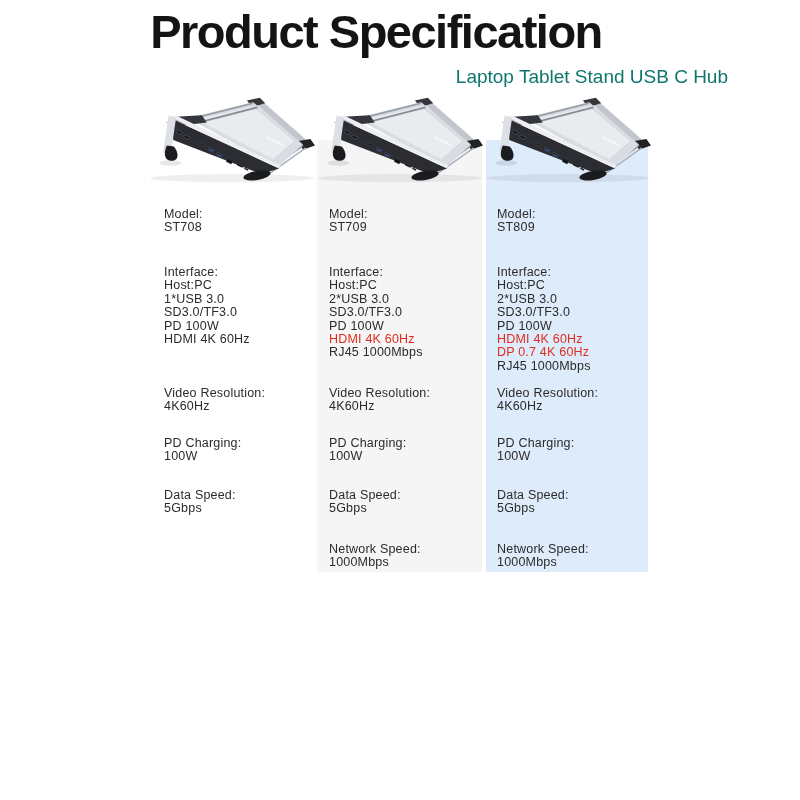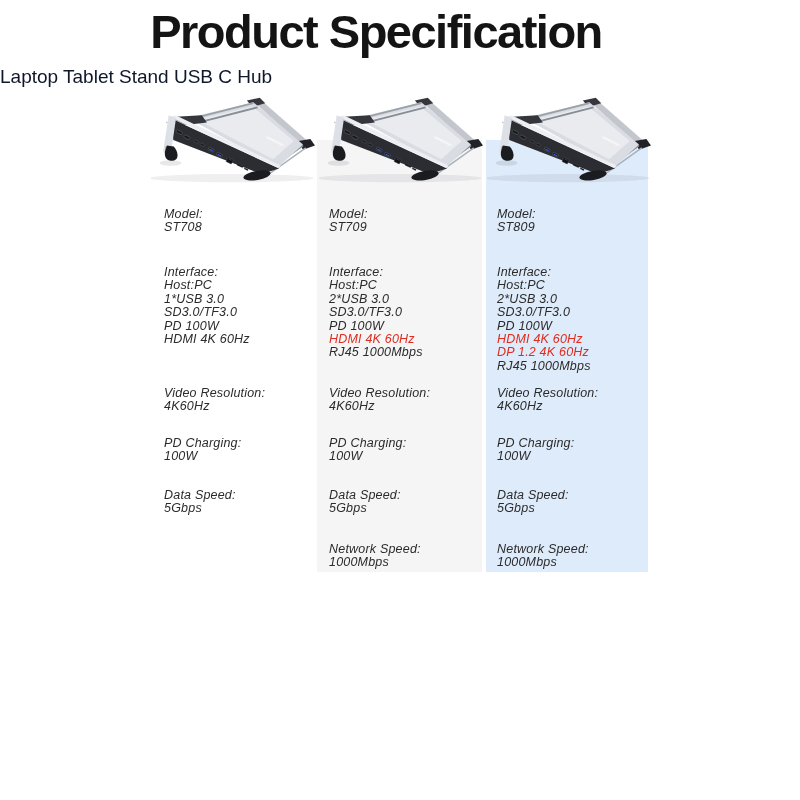--- a/index.html
+++ b/index.html
@@ -5,28 +5,28 @@
   html,body{margin:0;padding:0;background:#ffffff;}
   #canvas{
     position:relative;width:800px;height:576px;background:#ffffff;overflow:hidden;
     font-family:"Liberation Sans","DejaVu Sans",sans-serif;color:#2b2b2b;
   }
   .title{
     position:absolute;left:0;top:4px;width:752px;text-align:center;
     font-size:47px;font-weight:800;letter-spacing:-1.5px;color:#141414;
   }
   .subtitle{
-    position:absolute;left:0;top:66px;width:728px;text-align:left;
-    font-size:19px;color:#0f172a;
+    position:absolute;left:0;top:66px;width:728px;text-align:right;
+    font-size:19px;color:#0f766e;
   }
   .band{position:absolute;top:140px;height:432px;}
   .band.gray{left:317px;width:165px;background:#f5f5f6;}
   .band.blue{left:486px;width:162px;background:#deebfa;}
   .stand-img{position:absolute;top:96px;width:164px;height:92px;}
-  .col{position:absolute;top:140px;width:165px;height:432px;font-size:12.5px;line-height:13.4px;letter-spacing:.2px;font-style:italic;}
+  .col{position:absolute;top:140px;width:165px;height:432px;font-size:12.5px;line-height:13.4px;letter-spacing:.2px;}
   .grp{position:absolute;left:12px;right:2px;}
   .lbl,.val{white-space:nowrap;}
   .red{color:#e02c1e;}
   .figure{position:absolute;left:150px;top:585px;width:560px;height:215px;}
   svg{display:block;}
   .dim-text{fill:#2548e0;font-family:"Liberation Sans","DejaVu Sans",sans-serif;font-size:19px;font-weight:600;}
   .cert{fill:#c6cad0;font-family:"DejaVu Sans Mono","Liberation Mono",monospace;font-size:6.5px;letter-spacing:.5px;}
 </style>
 </head>
 <body>
@@ -179,21 +179,21 @@
       <div class="lbl">Model:</div>
       <div class="val">ST809</div>
     </div>
     <div class="grp" style="top:126px">
       <div class="lbl">Interface:</div>
       <div class="val">Host:PC</div>
       <div class="val">2*USB 3.0</div>
       <div class="val">SD3.0/TF3.0</div>
       <div class="val">PD 100W</div>
       <div class="val red">HDMI 4K 60Hz</div>
-      <div class="val red">DP 1.2 4K 60Hz</div>
+      <div class="val red">DP 0.7 4K 60Hz</div>
       <div class="val">RJ45 1000Mbps</div>
     </div>
     <div class="grp" style="top:247px">
       <div class="lbl">Video Resolution:</div>
       <div class="val">4K60Hz</div>
     </div>
     <div class="grp" style="top:297px">
       <div class="lbl">PD Charging:</div>
       <div class="val">100W</div>
     </div>

